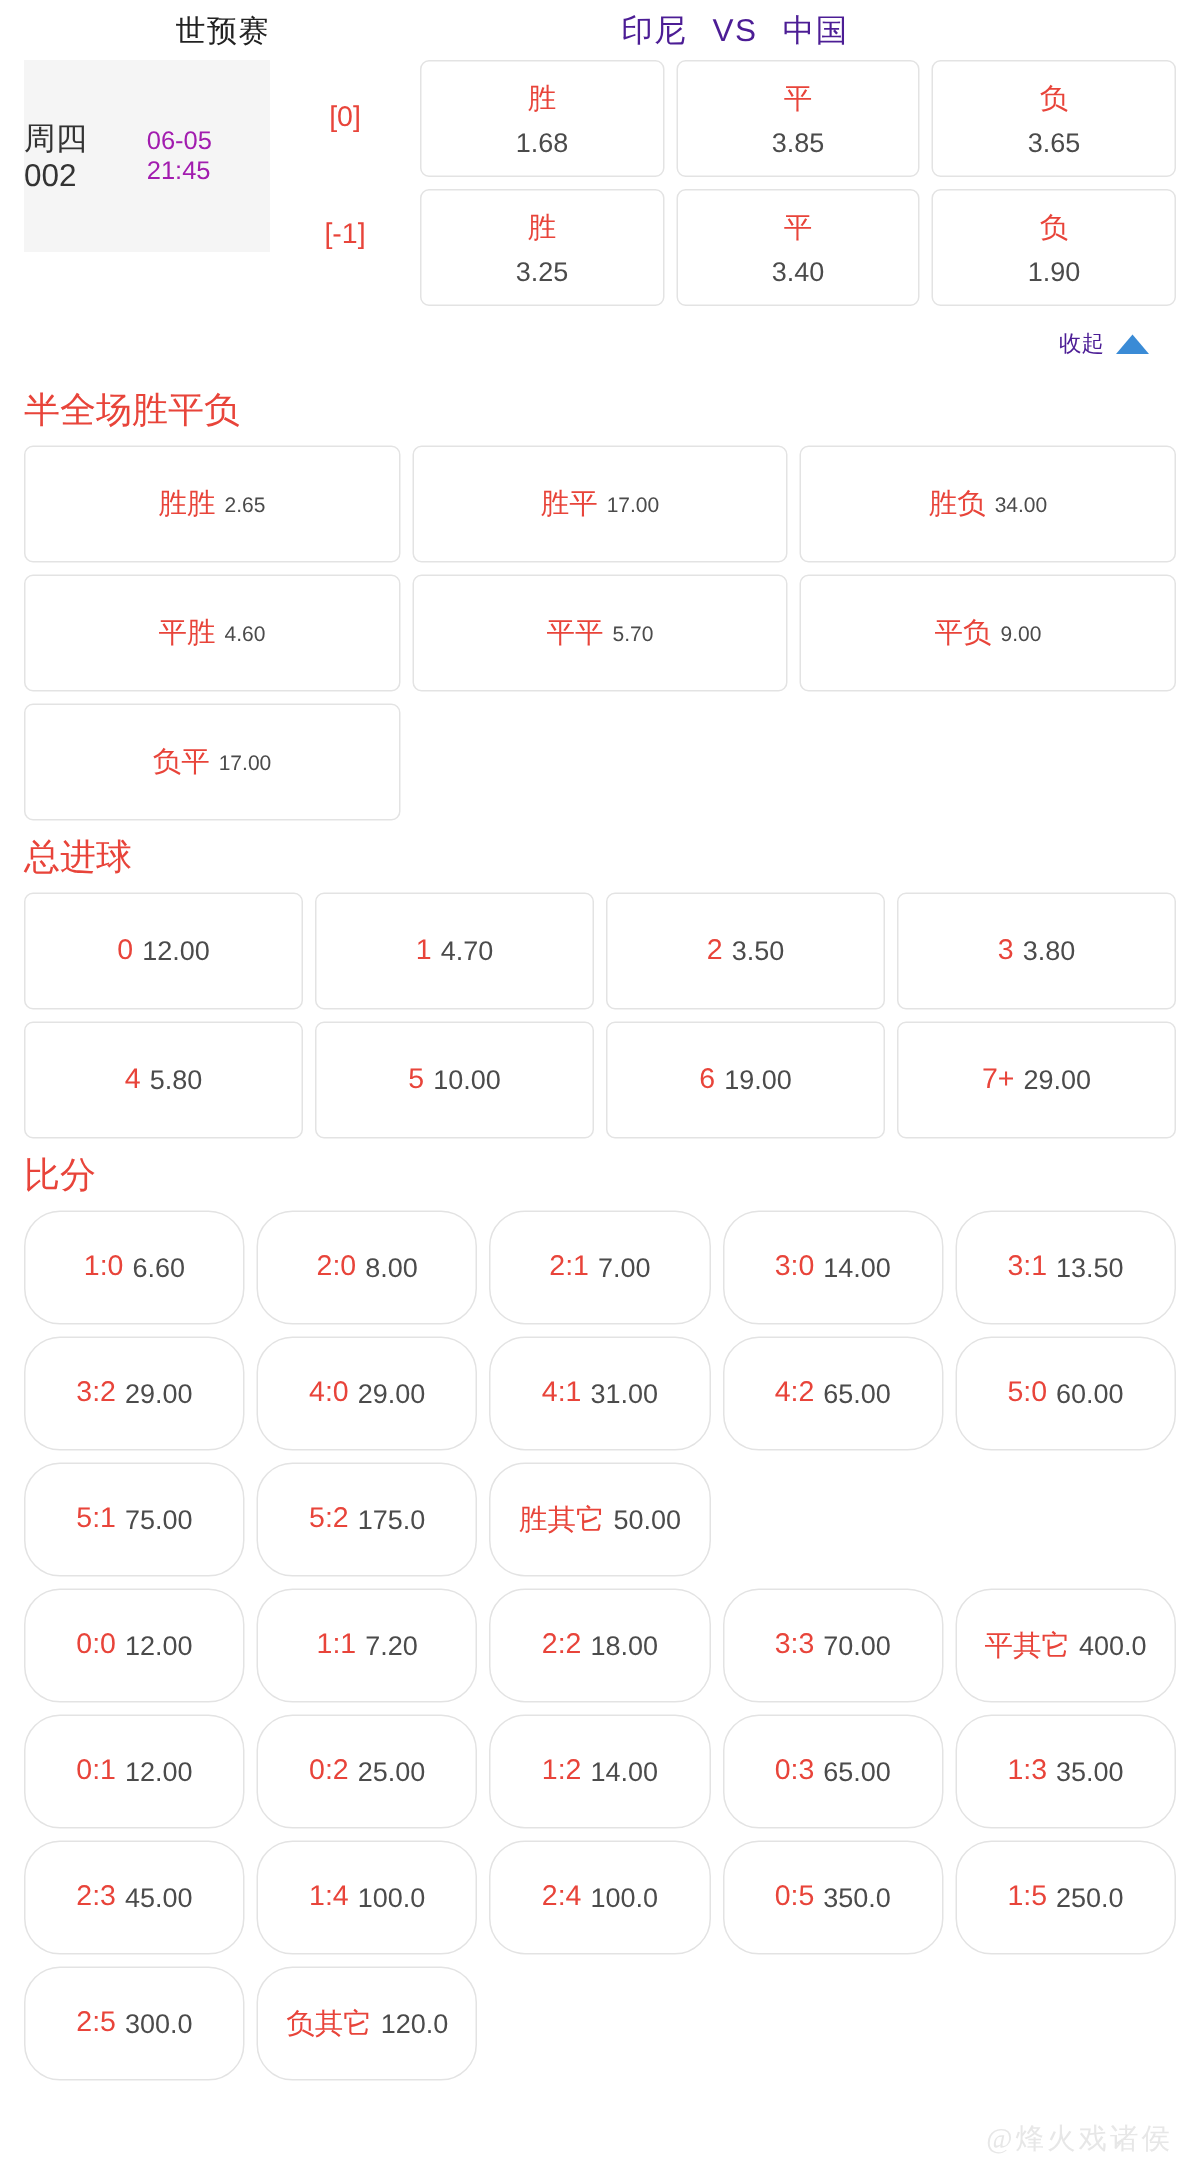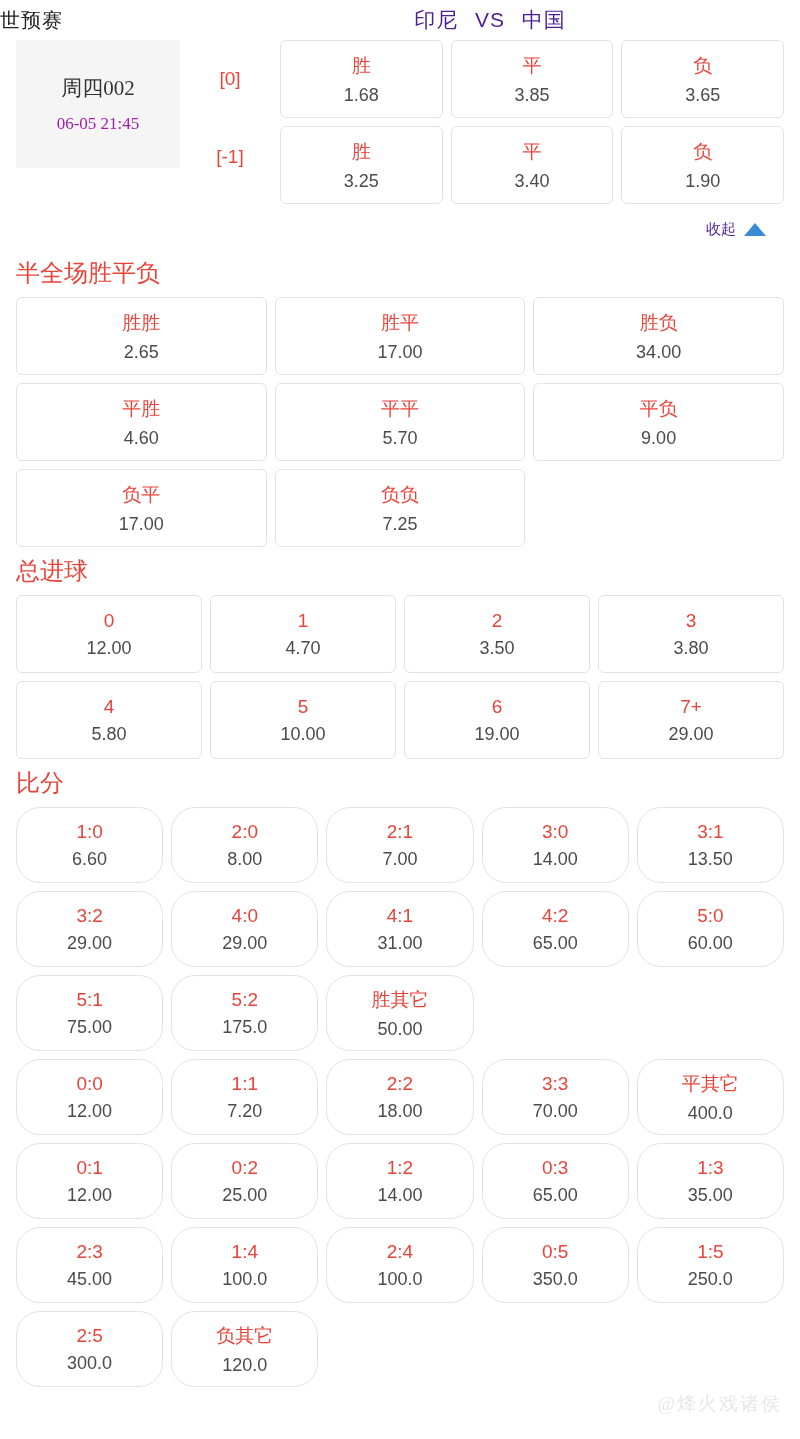--- a/index.html
+++ b/index.html
@@ -12,41 +12,40 @@
     overflow: hidden;
   }
   .page { position: relative; width: 800px; height: 1439px; }
 
   
   .header {
     display: flex; align-items: center;
     height: 40px; padding: 0 0 0 0;
   }
   .league {
-    width: 180px; text-align: left;
+    width: 180px; text-align: right;
     font-size: 20px; color: #222; letter-spacing: 1px;
   }
   .matchup {
     flex: 1; text-align: center;
     font-size: 21px; color: #4c1d95; letter-spacing: 1px;
   }
   .matchup .vs { margin: 0 10px; }
 
   
   .top-block {
     display: flex; align-items: flex-start;
     padding: 0 16px 0 16px;
   }
   .match-card {
     width: 164px; height: 128px;
     background: #f5f5f5;
-    display: flex; flex-direction: column;
+    display: flex; flex-direction: row;
     align-items: center; justify-content: center;
     gap: 12px;
-    font-family: Liberation Serif, serif;
   }
   .match-card .no { font-size: 21px; color: #333; }
   .match-card .time { font-size: 17px; color: #a21caf; }
 
   .handicap-col {
     width: 100px;
     display: flex; flex-direction: column;
     justify-content: flex-start;
   }
   .handicap {
@@ -78,44 +77,44 @@
     border-bottom: 13px solid #3a8bd6; }
 
   
   .section-title {
     font-size: 24px; color: #e8443a;
     padding: 8px 0 8px 16px; font-weight: normal;
   }
   .grid { display: flex; flex-wrap: wrap; padding: 0 16px; gap: 8px; }
   .grid .cell {
     border: 1px solid #e3e3e3; border-radius: 6px; background: #fff;
-    display: flex; flex-direction: column;
+    display: flex; flex-direction: row;
     align-items: center; justify-content: center;
     gap: 6px;
   }
   .cell .lbl { color: #e8443a; }
   .cell .val { color: #4b4b4b; }
 
   
   .g3 .cell { width: calc((100% - 16px) / 3); height: 78px; }
   .g3 .cell .lbl { font-size: 19px; }
-  .g3 .cell .val { font-size: 18px; }
+  .g3 .cell .val { font-size: 14px; }
 
   .g4 .cell { width: calc((100% - 24px) / 4); height: 78px; }
   .g4 .cell .lbl { font-size: 19px; }
   .g4 .cell .val { font-size: 18px; }
 
   .g5 .cell { width: calc((100% - 32px) / 5); height: 76px; border-radius: 24px; }
   .g5 .cell .lbl { font-size: 19px; }
   .g5 .cell .val { font-size: 18px; }
   .g5 .spacer { width: calc((100% - 32px) / 5); height: 76px; }
 
   
   .watermark {
-    position: absolute; right: 18px; bottom: 22px;
+    position: absolute; right: 18px; bottom: 0;
     font-size: 19px; color: #e7e7e7;
     letter-spacing: 2px;
     font-family: "Liberation Serif", serif;
   }
 </style>
 </head>
 <body>
 
 <div class="page">
 
@@ -198,24 +197,20 @@
           <span class="val">5.70</span>
         </div>
         <div class="cell">
           <span class="lbl">平负</span>
           <span class="val">9.00</span>
         </div>
         <div class="cell">
           <span class="lbl">负平</span>
           <span class="val">17.00</span>
         </div>
-        <div class="cell">
-          <span class="lbl">负负</span>
-          <span class="val">7.25</span>
-        </div>
       </div>
       <div class="section-title">总进球</div>
       <div class="grid g4">
         <div class="cell">
           <span class="lbl">0</span>
           <span class="val">12.00</span>
         </div>
         <div class="cell">
           <span class="lbl">1</span>
           <span class="val">4.70</span>

